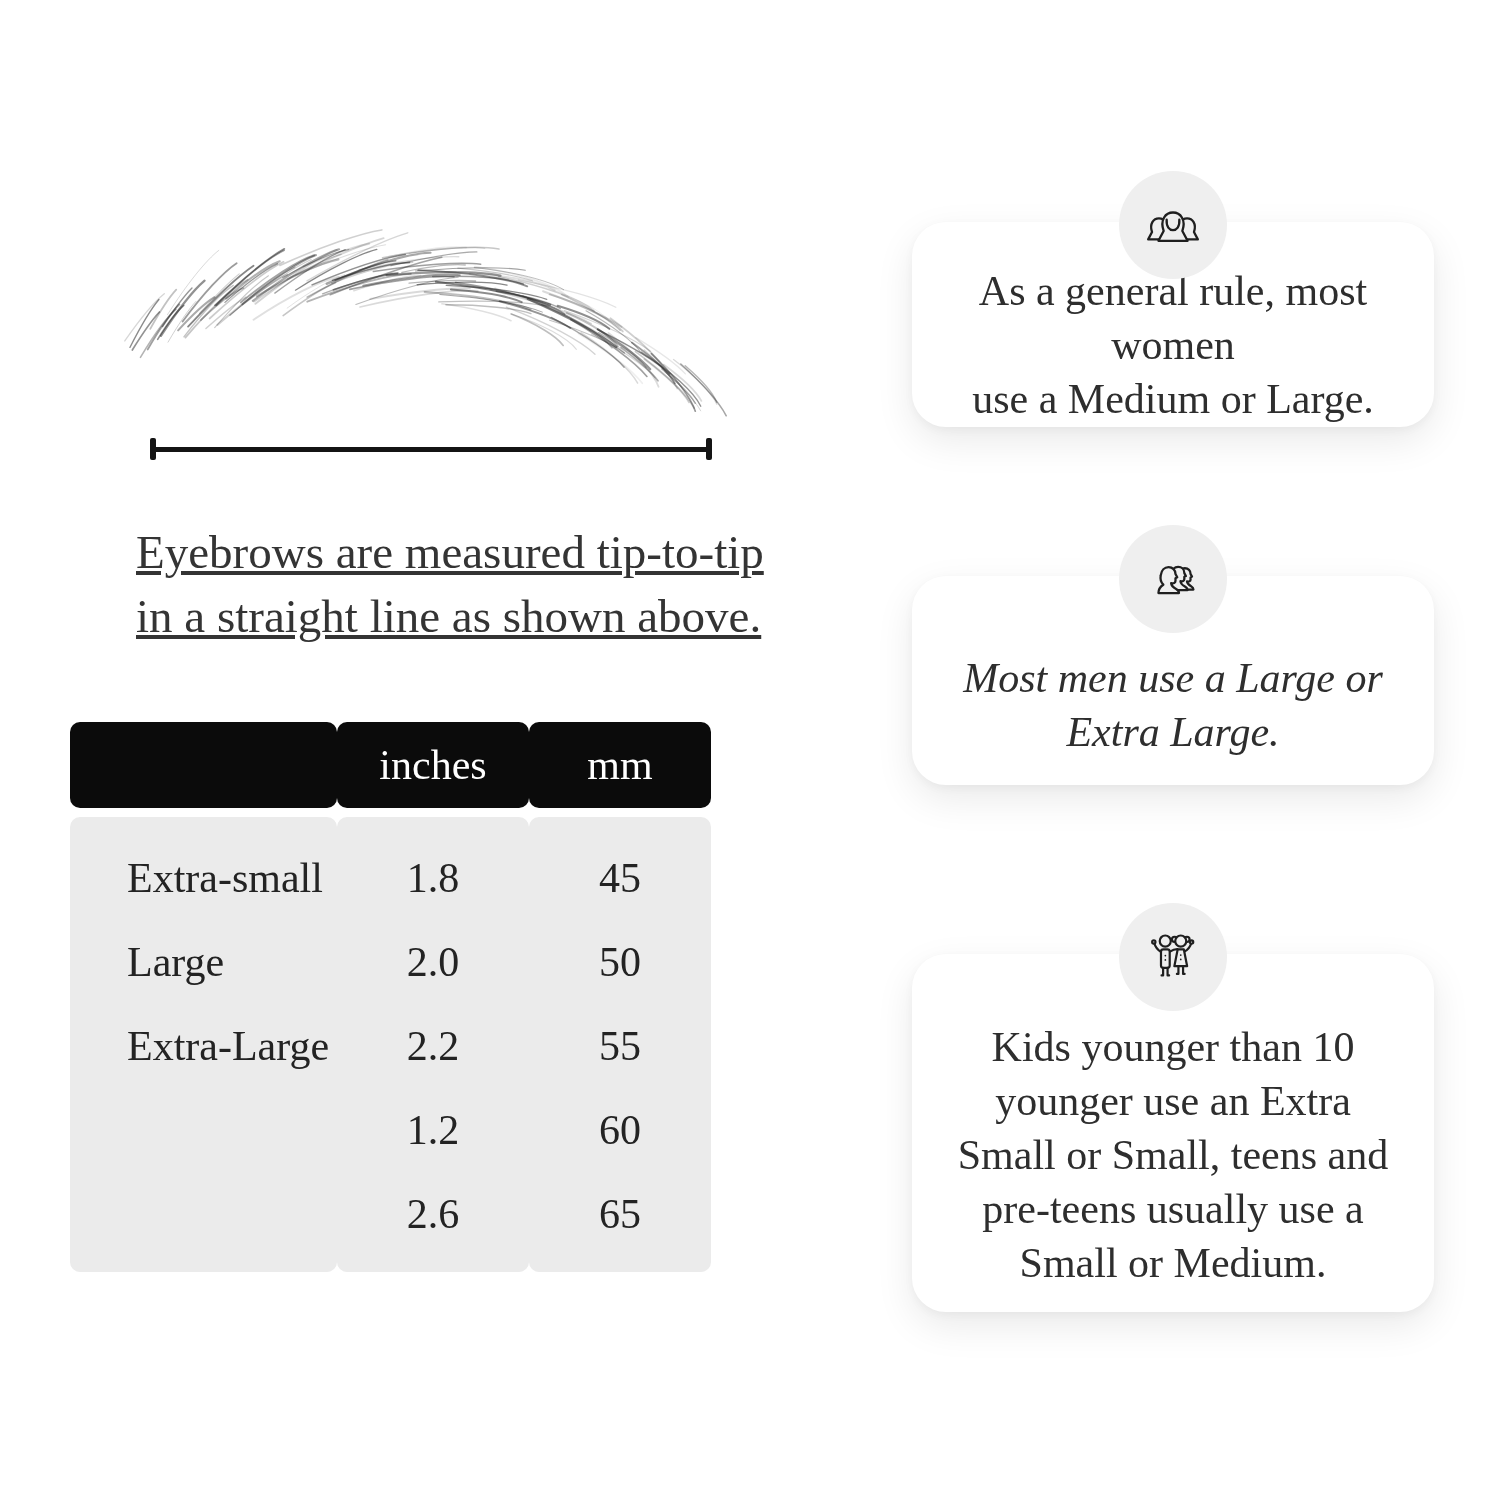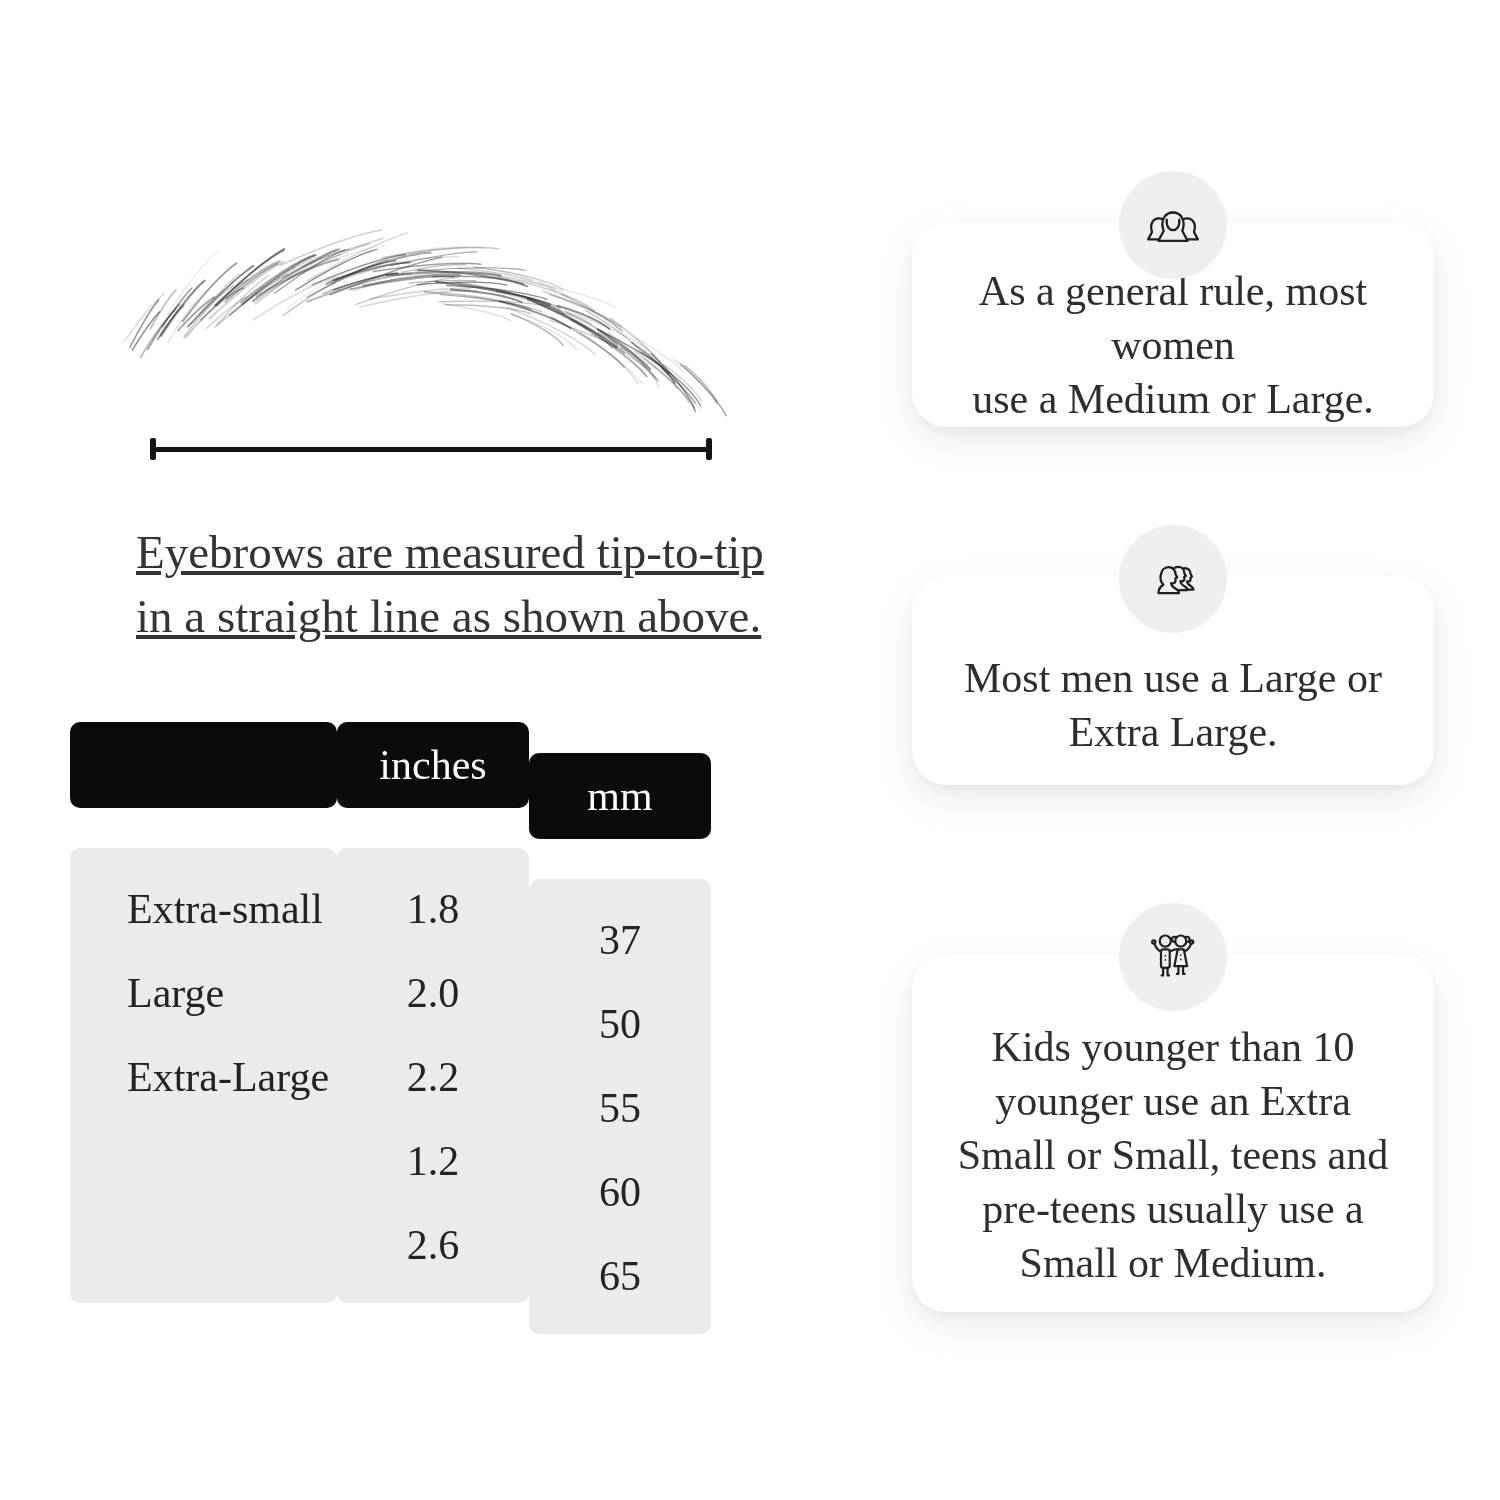--- a/index.html
+++ b/index.html
@@ -17,30 +17,30 @@
 
   .caption{position:absolute;left:136px;top:520px;width:640px;font-size:47px;line-height:64px;color:#343434;text-decoration:underline;}
 
   
   .table{position:absolute;left:70px;top:722px;width:727px;}
   .thead,.tbody{display:flex;}
   .th{height:86px;line-height:86px;background:#0b0b0b;color:#ffffff;border-radius:10px;
       text-align:center;font-size:42px;}
   .tbody{margin-top:9px;}
   .tcol{background:#ebebeb;border-radius:10px;height:455px;padding-top:19px;box-sizing:border-box;}
-  .w1{width:267px;} .w2{width:192px;} .w3{width:182px;margin-top:31px;}
+  .w1{width:267px;} .w2{width:192px;} .w3{width:182px;}
   .cell{height:84px;line-height:84px;font-size:42px;color:#232323;text-align:center;}
   .tcol.w1 .cell{text-align:left;padding-left:57px;}
 
   
   .card{position:absolute;left:912px;width:522px;background:#ffffff;border-radius:34px;
         box-shadow:0 14px 38px rgba(0,0,0,0.085),0 3px 10px rgba(0,0,0,0.04);
         display:flex;flex-direction:column;justify-content:center;align-items:center;box-sizing:border-box;}
   .card1{top:222px;height:205px;padding-top:40px;}
-  .card2{top:576px;height:209px;padding-top:48px;}
+  .card2{top:576px;height:209px;padding-top:48px;font-style:italic;}
   .card3{top:954px;height:358px;padding-top:44px;}
   .cline{margin:0;font-size:42px;line-height:54px;text-align:center;color:#2e2e2e;}
   .icon-circle{position:absolute;top:-51px;left:50%;margin-left:-54px;width:108px;height:108px;
                border-radius:50%;background:#efefef;display:flex;align-items:center;justify-content:center;}
   .icon-circle svg{width:62px;height:62px;}
   .ic *{vector-effect:non-scaling-stroke;}
 </style>
 </head>
 <body>
 
@@ -205,21 +205,21 @@
         <div class="cell">Extra-Large</div>
       </div>
       <div class="tcol w2">
         <div class="cell">1.8</div>
         <div class="cell">2.0</div>
         <div class="cell">2.2</div>
         <div class="cell">1.2</div>
         <div class="cell">2.6</div>
       </div>
       <div class="tcol w3">
-        <div class="cell">37</div>
+        <div class="cell">45</div>
         <div class="cell">50</div>
         <div class="cell">55</div>
         <div class="cell">60</div>
         <div class="cell">65</div>
       </div>
     </div>
   </div>
 
   <section class="card card1">
     <div class="icon-circle">

